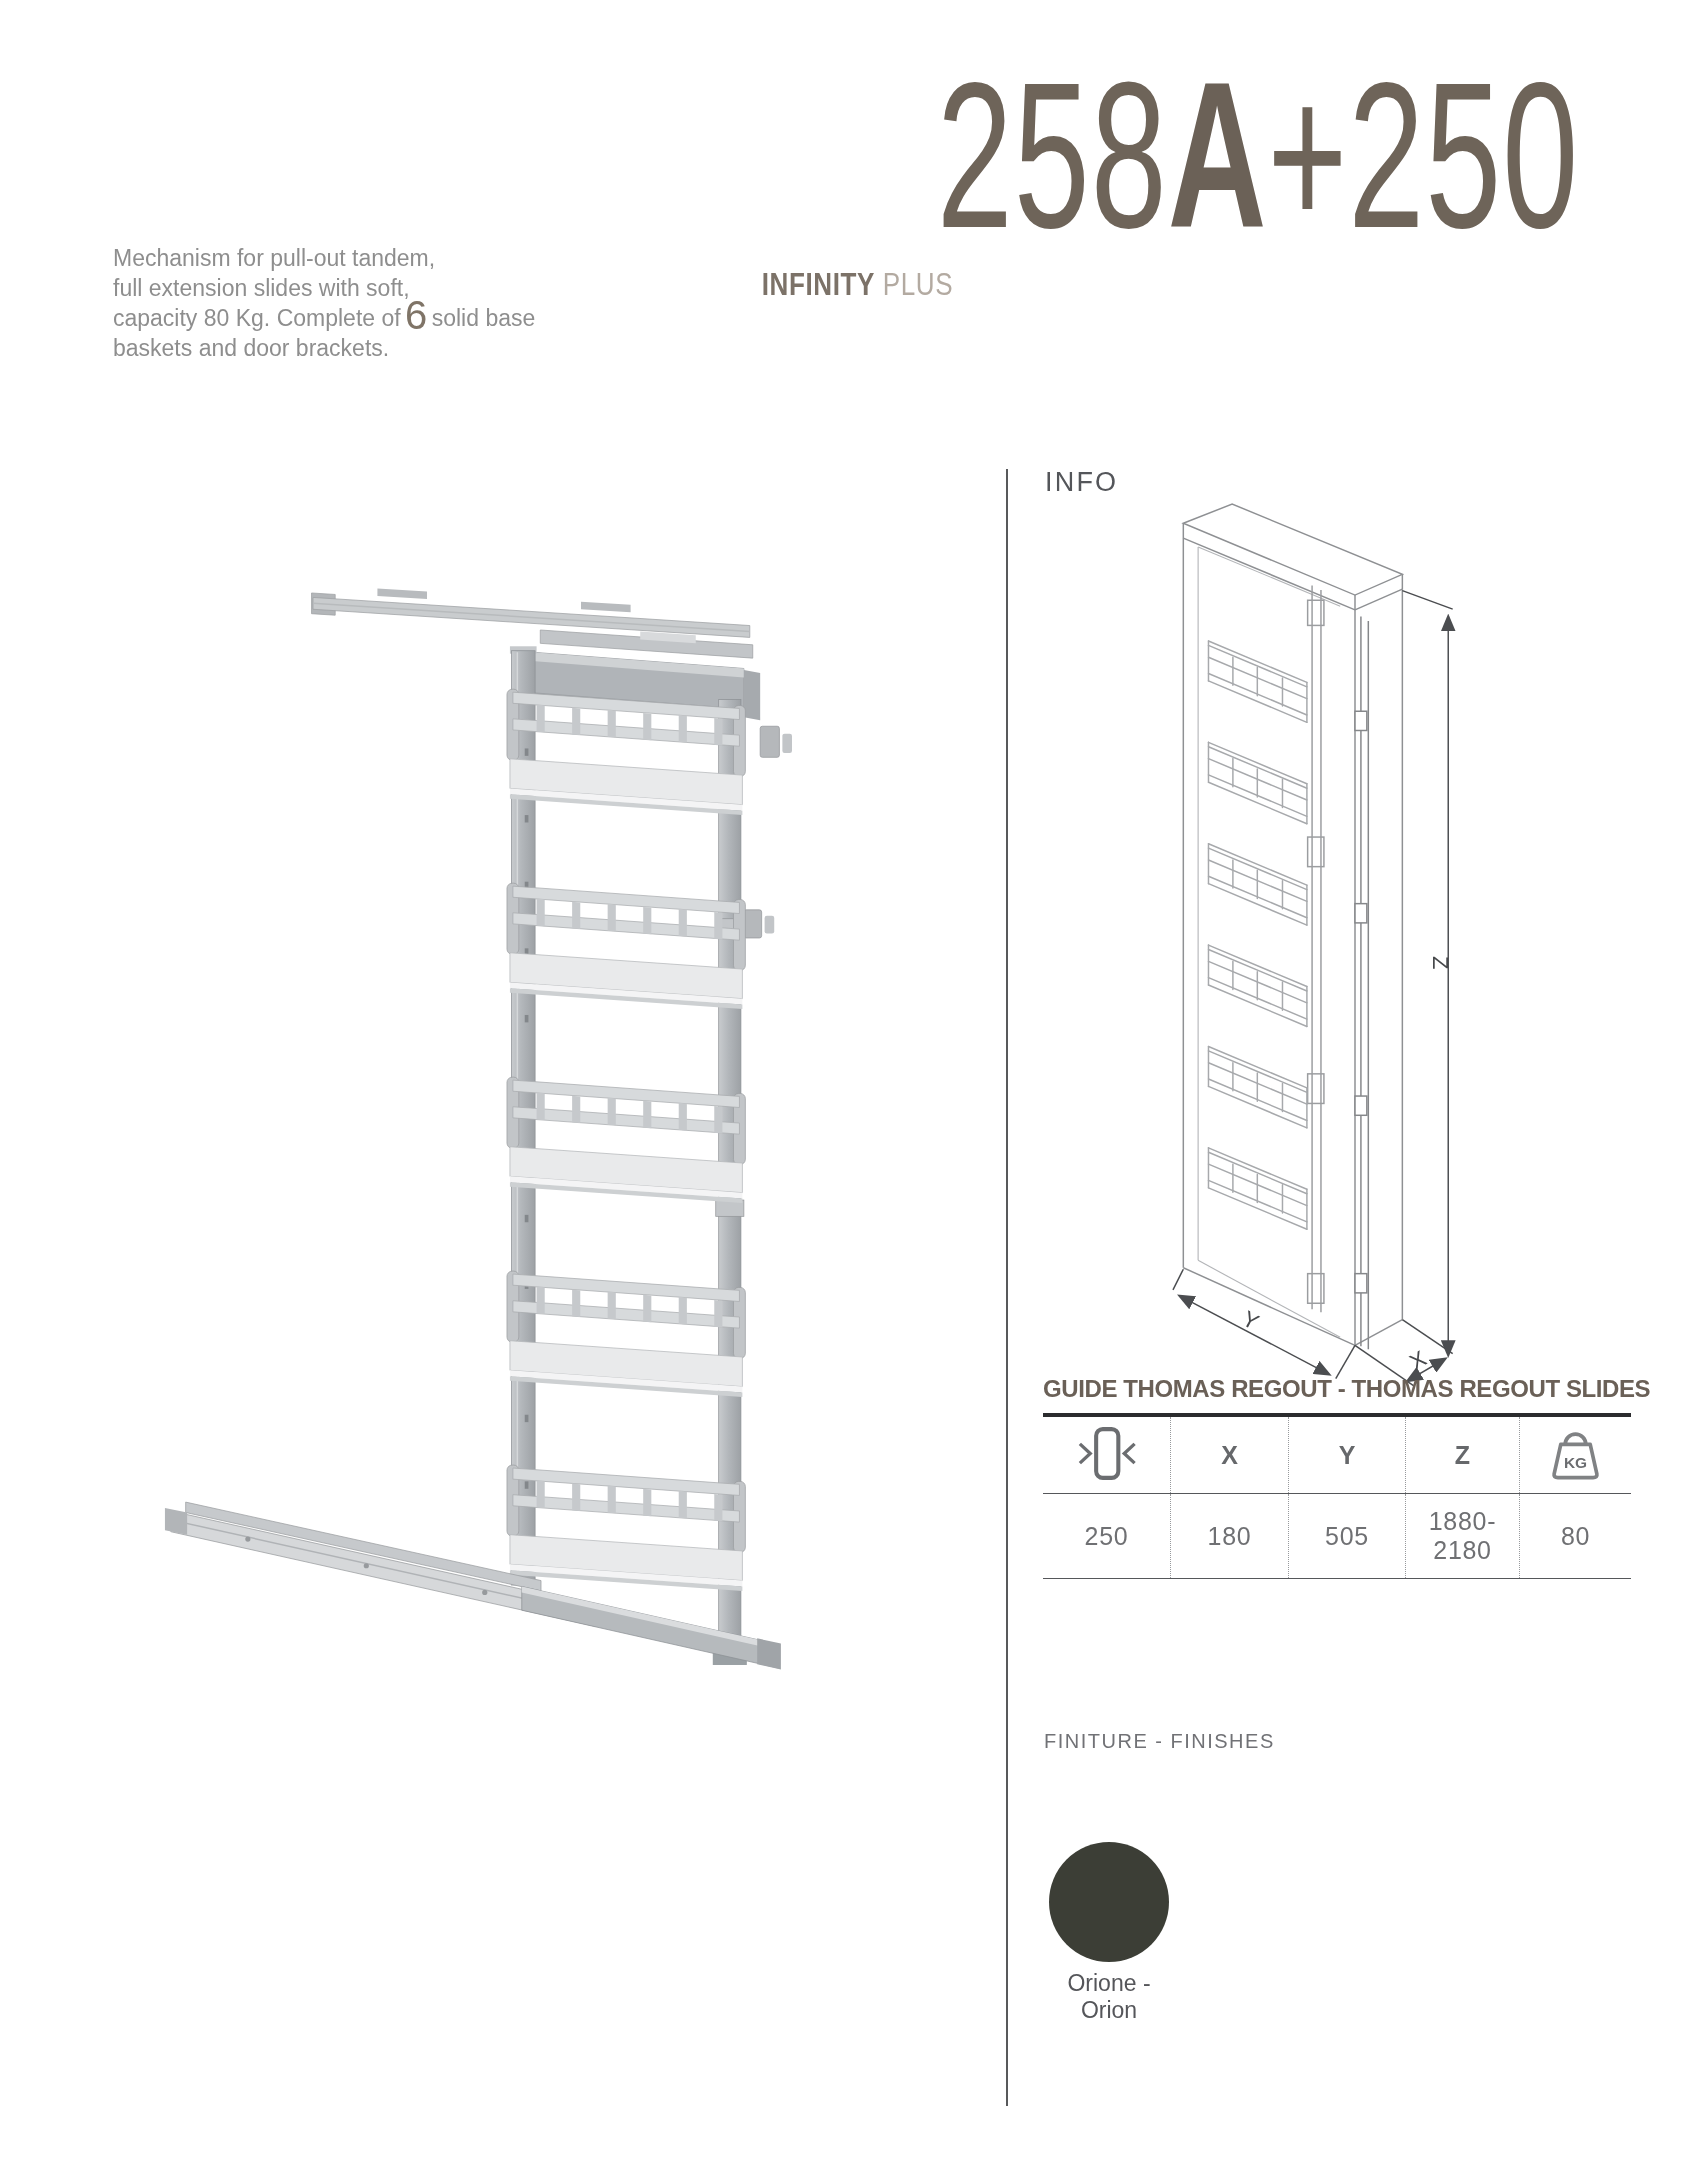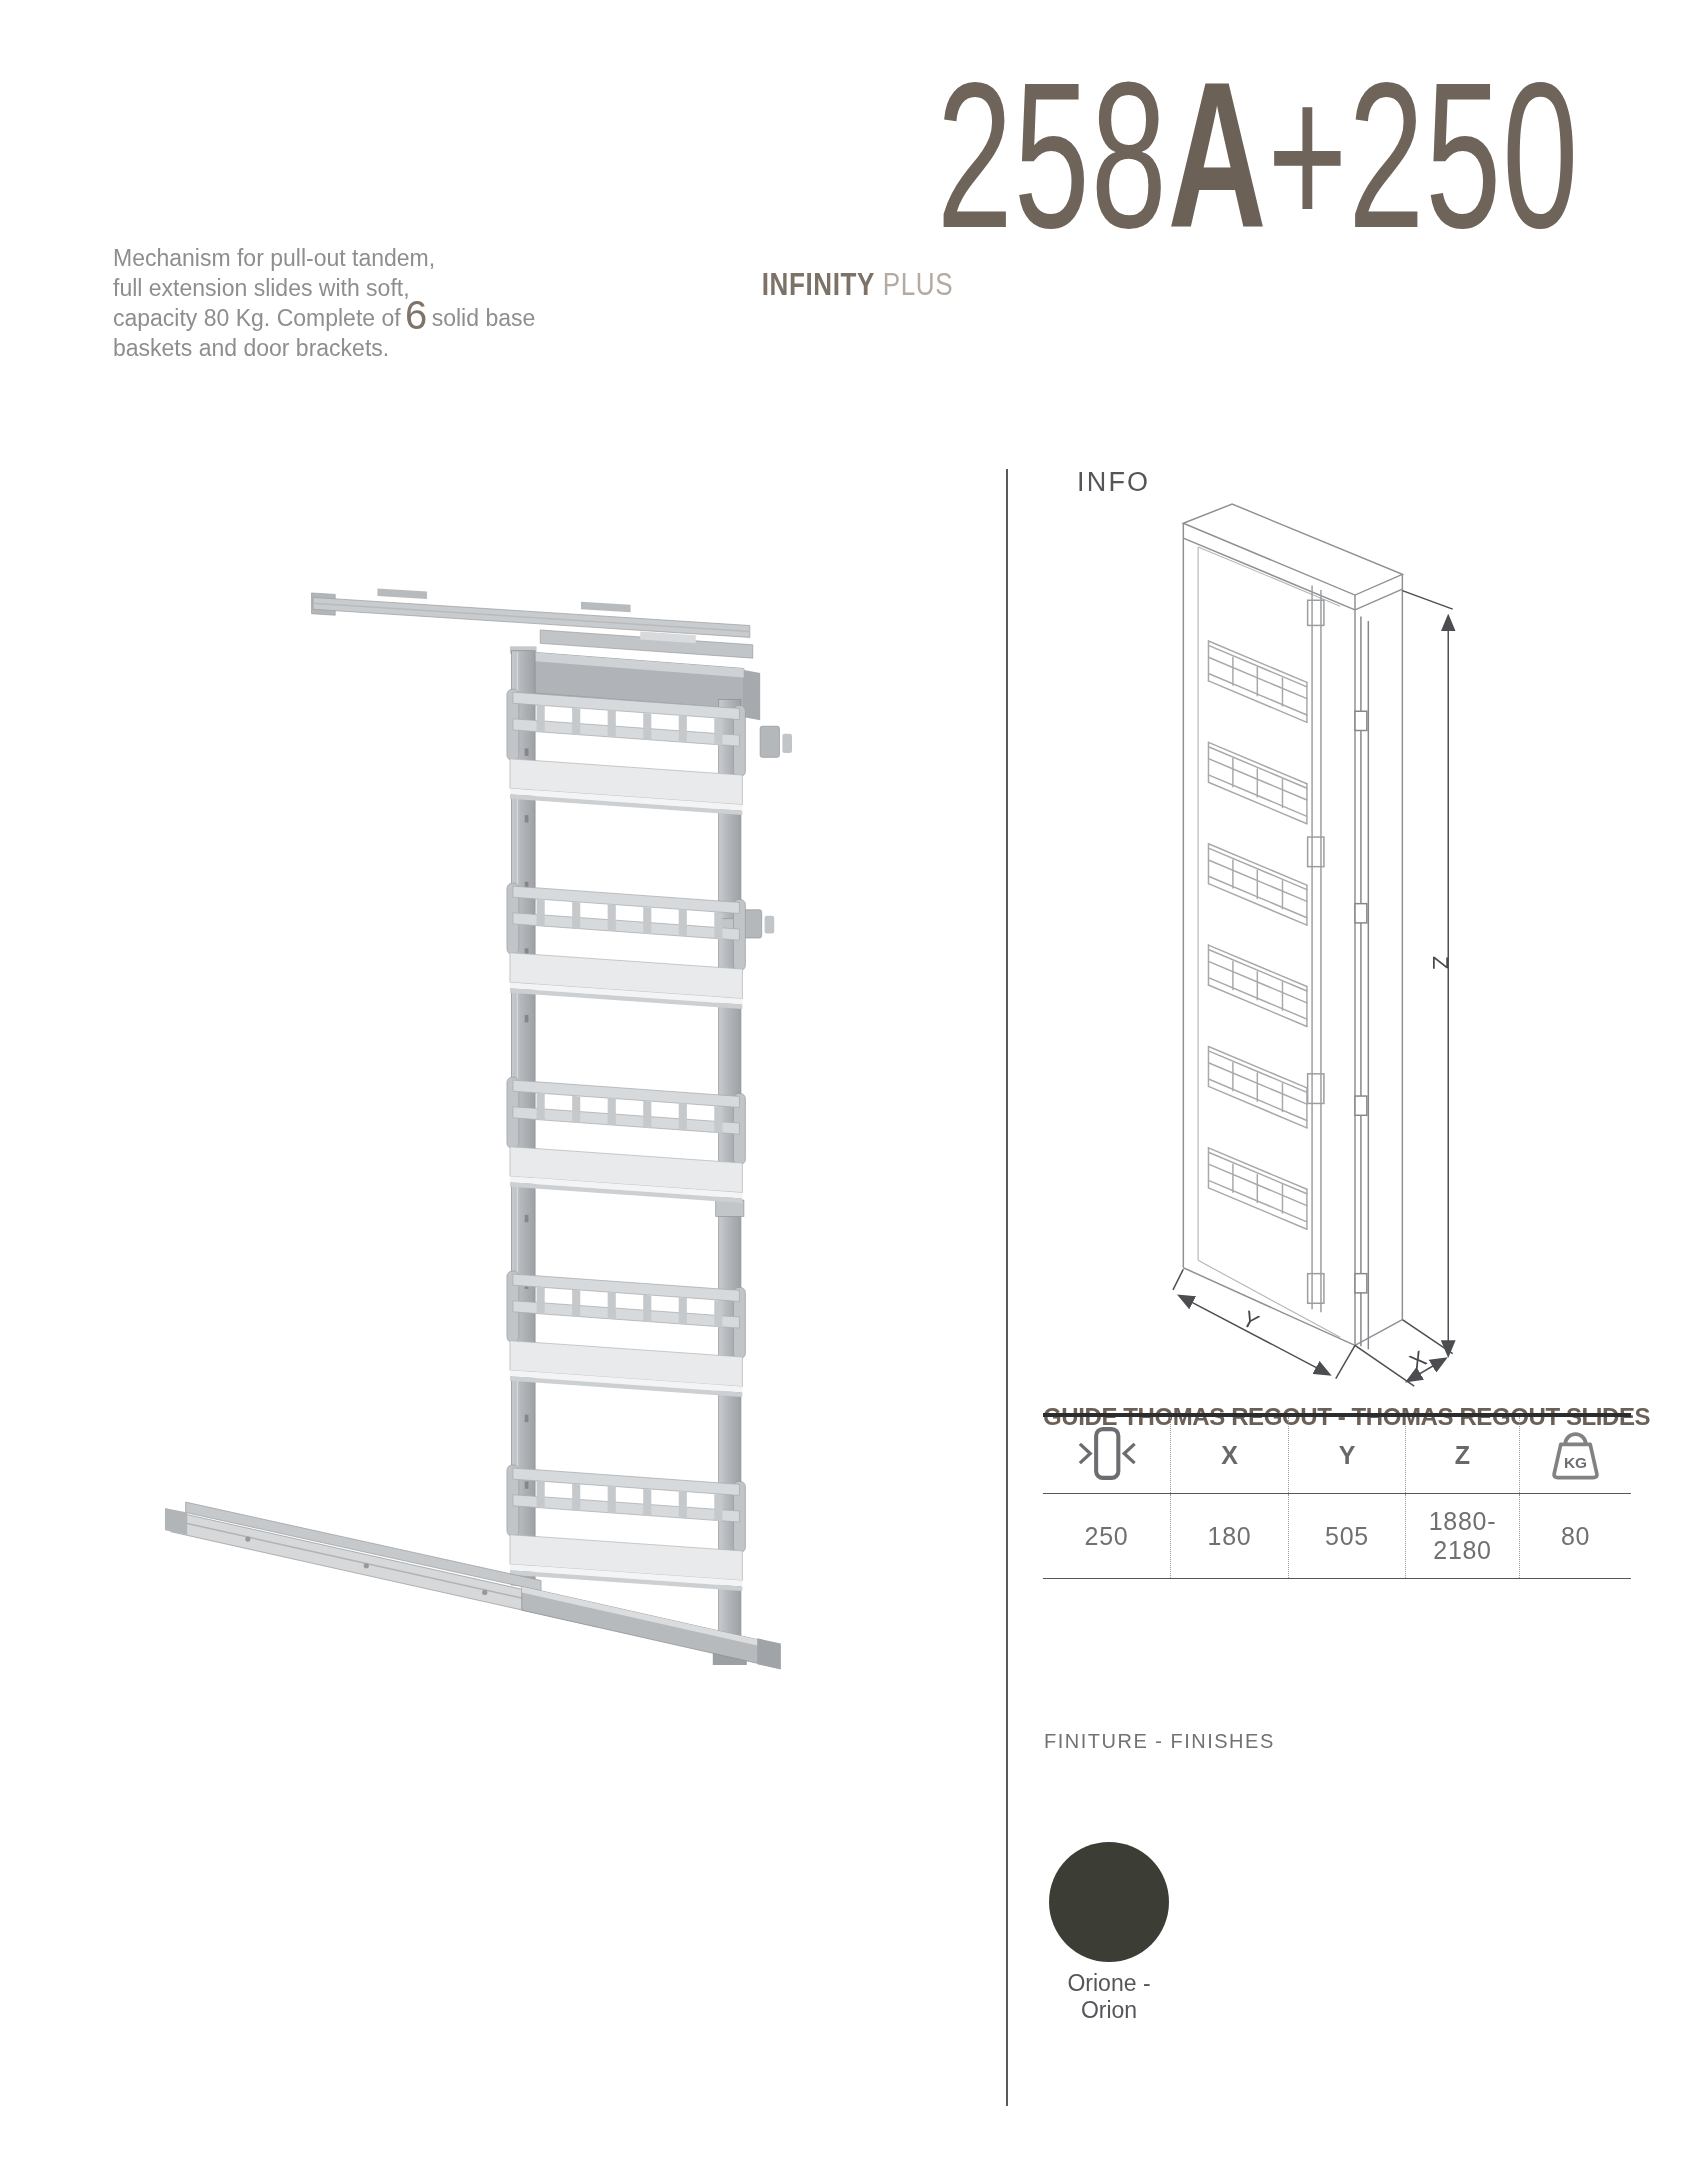--- a/index.html
+++ b/index.html
@@ -24,25 +24,25 @@
 
   
   .photo{position:absolute;left:122px;top:504px;width:670px;height:1170px;}
   .drawing{position:absolute;left:1170px;top:489px;width:481px;height:907px;}
 
   
   .divider{position:absolute;left:1006px;top:469px;width:1.5px;height:1637px;background:#58595b;}
 
   
   .info-heading{position:absolute;left:1045px;top:467px;font-size:27px;letter-spacing:2.2px;
-                color:#54565a;font-weight:400;margin-left:32px;}
+                color:#54565a;font-weight:400;}
 
   
   .spec-heading{position:absolute;left:1043px;top:1375px;width:585px;font-size:24px;
-                font-weight:700;color:#6a6057;letter-spacing:-0.4px;white-space:nowrap;margin-top:28px;}
+                font-weight:700;color:#6a6057;letter-spacing:-0.4px;white-space:nowrap;}
   table.spec{position:absolute;left:1043px;top:1413px;border-collapse:collapse;
              border-top:4.4px solid #2b2c2e;border-bottom:1.5px solid #55575a;}
   table.spec td{border-left:0.7px dotted #97999c;text-align:center;vertical-align:middle;padding:0;}
   table.spec td:first-child{border-left:none;}
   table.spec tr.hdr td{border-bottom:1.5px solid #55575a;height:76px;}
   table.spec tr.val td{height:84px;}
   .c1{width:127px;} .c2{width:117px;} .c3{width:116px;} .c4{width:113px;} .c5{width:111px;}
   .dim-letter{font-size:25px;font-weight:700;color:#66686b;}
   .cell-value{font-size:25px;font-weight:300;color:#6f7073;letter-spacing:0.7px;}
 

